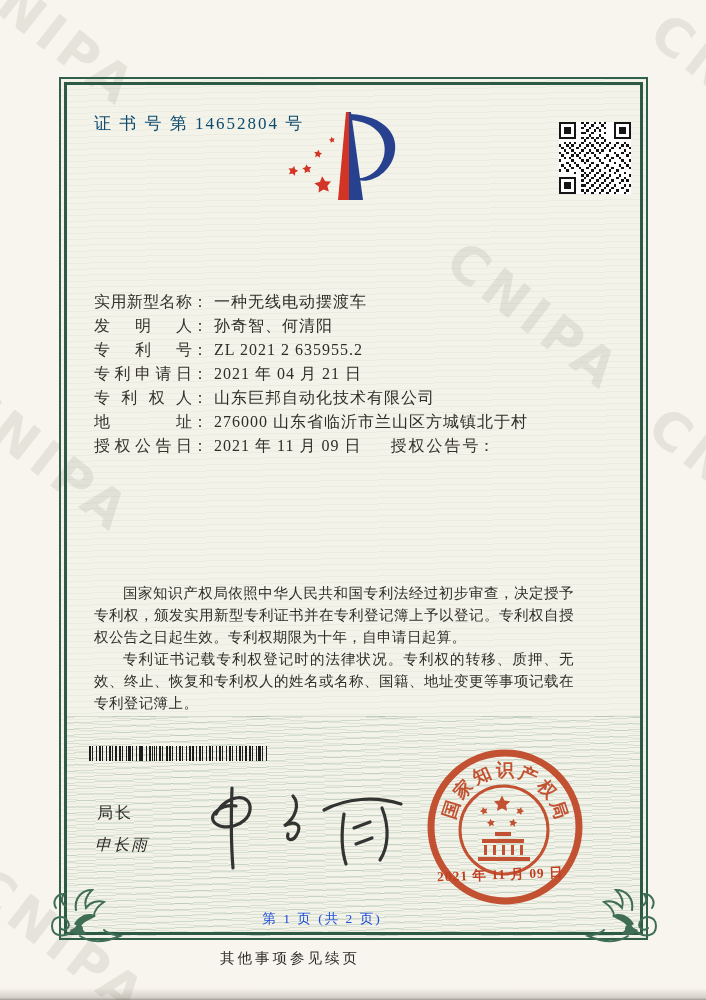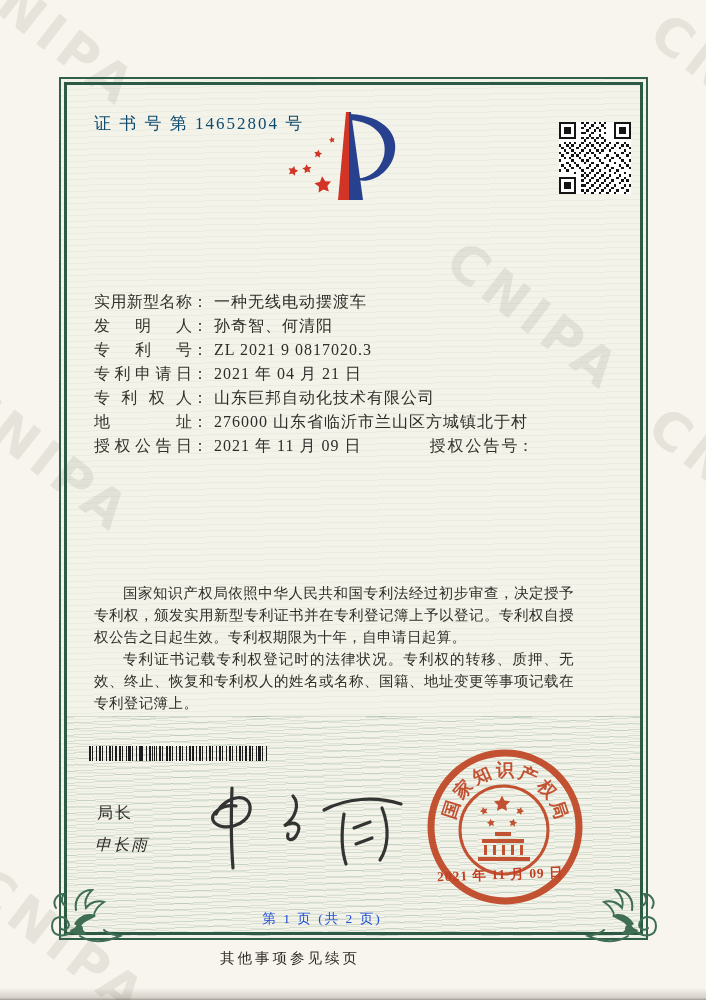--- a/index.html
+++ b/index.html
@@ -33,21 +33,21 @@
   .logo{left:286px;top:104px;width:132px;height:102px;}
   .qr{left:559px;top:122px;width:72px;height:72px;}
   .title{left:0;top:206px;width:706px;text-align:center;font-size:40px;font-weight:bold;
     letter-spacing:8px;color:#1d1b18;}
   .fields{left:94px;top:290px;width:525px;display:flex;flex-direction:column;
     font-size:16px;line-height:24px;}
   .field-row{display:flex;align-items:baseline;}
   .flabel{display:inline-block;width:98px;text-align:justify;text-align-last:justify;color:#34322d;}
   .fcolon{color:#34322d;margin-right:6px;}
   .fvalue{letter-spacing:1px;color:#2e2c28;}
-  .pair2{margin-left:68px;display:flex;align-items:flex-start;}
+  .pair2{margin-left:29px;display:flex;align-items:flex-start;}
   .pair2 .flabel{width:88px;}
   .paras{left:94px;top:582px;width:480px;font-size:14.5px;line-height:22px;
     text-align:justify;color:#2f2d29;letter-spacing:0.4px;}
   .paras p{margin:0;text-indent:2em;}
   .barcode{left:89px;top:746px;width:178px;height:15px;
     background-image:
       repeating-linear-gradient(90deg,#1c1c1c 0 2px,transparent 2px 3px,#1c1c1c 3px 4px,transparent 4px 7px,#1c1c1c 7px 8px,transparent 8px 10px),
       repeating-linear-gradient(90deg,#1c1c1c 0 1px,transparent 1px 13px);}
   .director-title{left:97px;top:803px;font-size:16px;letter-spacing:2px;color:#2b2926;}
   .director-name{left:95px;top:835px;font-size:16px;letter-spacing:2px;color:#2b2926;font-style:italic;}
@@ -184,21 +184,21 @@
         <span class="fvalue">一种无线电动摆渡车</span>
     </div>
     <div class="field-row">
       <span class="flabel">发明人</span>
         <span class="fcolon">：</span>
         <span class="fvalue">孙奇智、何清阳</span>
     </div>
     <div class="field-row">
       <span class="flabel">专利号</span>
         <span class="fcolon">：</span>
-        <span class="fvalue">ZL 2021 9 0817020.3</span>
+        <span class="fvalue">ZL 2021 2 635955.2</span>
     </div>
     <div class="field-row">
       <span class="flabel">专利申请日</span>
         <span class="fcolon">：</span>
         <span class="fvalue">2021 年 04 月 21 日</span>
     </div>
     <div class="field-row">
       <span class="flabel">专利权人</span>
         <span class="fcolon">：</span>
         <span class="fvalue">山东巨邦自动化技术有限公司</span>

